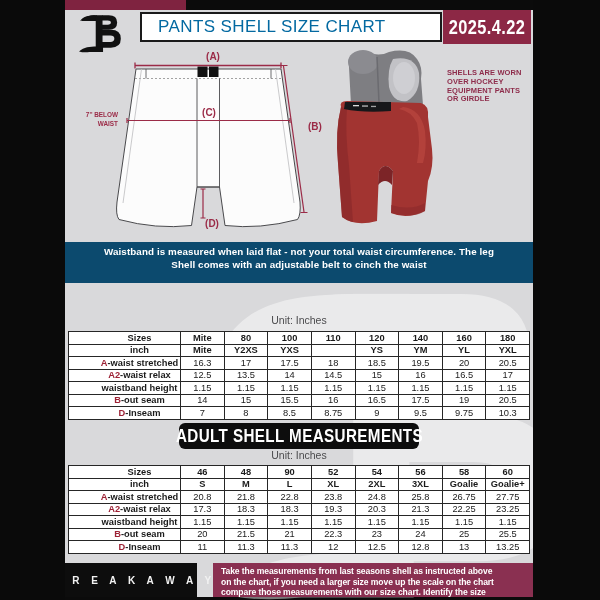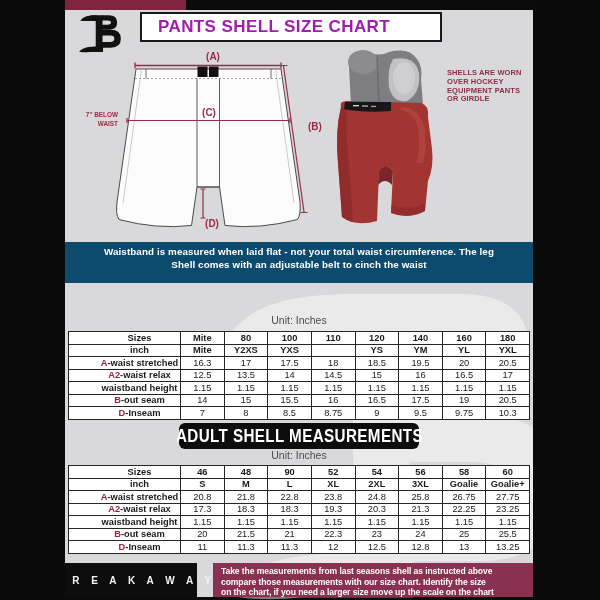--- a/index.html
+++ b/index.html
@@ -8,21 +8,21 @@
   #page{position:absolute;left:65px;top:0;width:468px;height:600px;background:#D9D9DB;overflow:hidden;}
 
   .abs{position:absolute;}
   .strip-maroon{left:0;top:0;width:121px;height:10px;background:#7F2340;}
   .strip-black{left:121px;top:0;width:347px;height:10px;background:#0b0b0b;}
   .bottom-strip{left:0;top:597px;width:468px;height:3px;background:#0b0b0b;}
 
   .logo-top{left:14px;top:12px;width:46px;height:42px;}
   .title-box{left:75px;top:12px;width:302px;height:30px;background:#fff;border:2px solid #1a1a1a;
              box-sizing:border-box;display:flex;align-items:center;padding-left:16px;}
-  .title-box span{font-size:17px;font-weight:700;color:#a21caf;letter-spacing:.4px;white-space:nowrap;}
+  .title-box span{font-size:17px;font-weight:400;color:#0369a1;letter-spacing:.4px;white-space:nowrap;}
   .date-box{left:378px;top:10px;width:88px;height:34px;background:#8C2845;display:flex;align-items:center;justify-content:center;}
   .date-box span{color:#fff;font-size:21px;font-weight:bold;transform:scaleX(.78);white-space:nowrap;letter-spacing:.5px;}
 
   .diagram{left:20px;top:50px;}
   .photo{left:268px;top:45px;}
   .caption{left:382px;top:69px;width:86px;color:#8E2C4B;font-size:7.5px;font-weight:bold;line-height:8.8px;letter-spacing:.1px;}
 
   .notice{left:0;top:242px;width:468px;height:41px;background:#0c4a6e;color:#fff;text-align:center;
           padding-top:4px;box-sizing:border-box;}
   .notice div{font-size:9.8px;font-weight:bold;line-height:12.6px;white-space:nowrap;letter-spacing:.1px;}
@@ -74,20 +74,23 @@
     </svg>
 
     <div class="abs strip-maroon"></div>
     <div class="abs strip-black"></div>
 
     <svg class="abs logo-top" width="46" height="42" viewBox="0 0 44 40">
       <use href="#bwlogo" fill="#111111"></use>
     </svg>
     <div class="abs title-box">
       <span>PANTS SHELL SIZE CHART</span>
+    </div>
+    <div class="abs date-box">
+      <span>2025.4.22</span>
     </div>
 
     <svg class="abs diagram z2" width="250" height="185" viewBox="0 0 250 185">
 
       <path d="M51,19 L196,19 L215,152 Q216,165 212.5,169.5 Q175,179.5 140,175.5 L134.5,137 L112,137 L106.5,175.5 Q71,179.5 34,169.5 Q30.5,165 32,152 Z" fill="#fcfcfc" stroke="#4a4a4d" stroke-width="1" stroke-linejoin="round"></path>
       <path d="M50,28.5 H197" stroke="#8a8a8a" stroke-width=".8" stroke-dasharray="2,2" fill="none"></path>
       <path d="M61,19 V28.5 M186,19 V28.5" stroke="#4a4a4d" stroke-width=".8" fill="none"></path>
       <path d="M56.5,19 L38,153 M190.5,19 L209,153" stroke="#bdbdbf" stroke-width=".8" fill="none"></path>
       <path d="M112,28.5 V137 M134.5,28.5 V137 M112,137 H134.5" stroke="#4a4a4d" stroke-width=".9" fill="none"></path>
       <rect x="112.5" y="16.5" width="10" height="10.5" fill="#111"></rect>
@@ -334,19 +337,19 @@
     </div>
 
     <div class="abs footer-black z2">
       <svg width="22" height="20" viewBox="0 0 44 40">
         <use href="#bwlogo" fill="#e8e8e8"></use>
       </svg>
       <span class="brand">B R E A K A W A Y</span>
     </div>
     <div class="abs footer-maroon z2">
       <div>Take the measurements from last seasons shell as instructed above</div>
+      <div>on the chart, if you need a larger size move up the scale on the chart</div>
       <div>compare those measurements  with our size chart. Identify the size</div>
-      <div>on the chart, if you need a larger size move up the scale on the chart</div>
     </div>
 
     <div class="abs bottom-strip"></div>
   </div>
 </div>
 
 </body></html>

